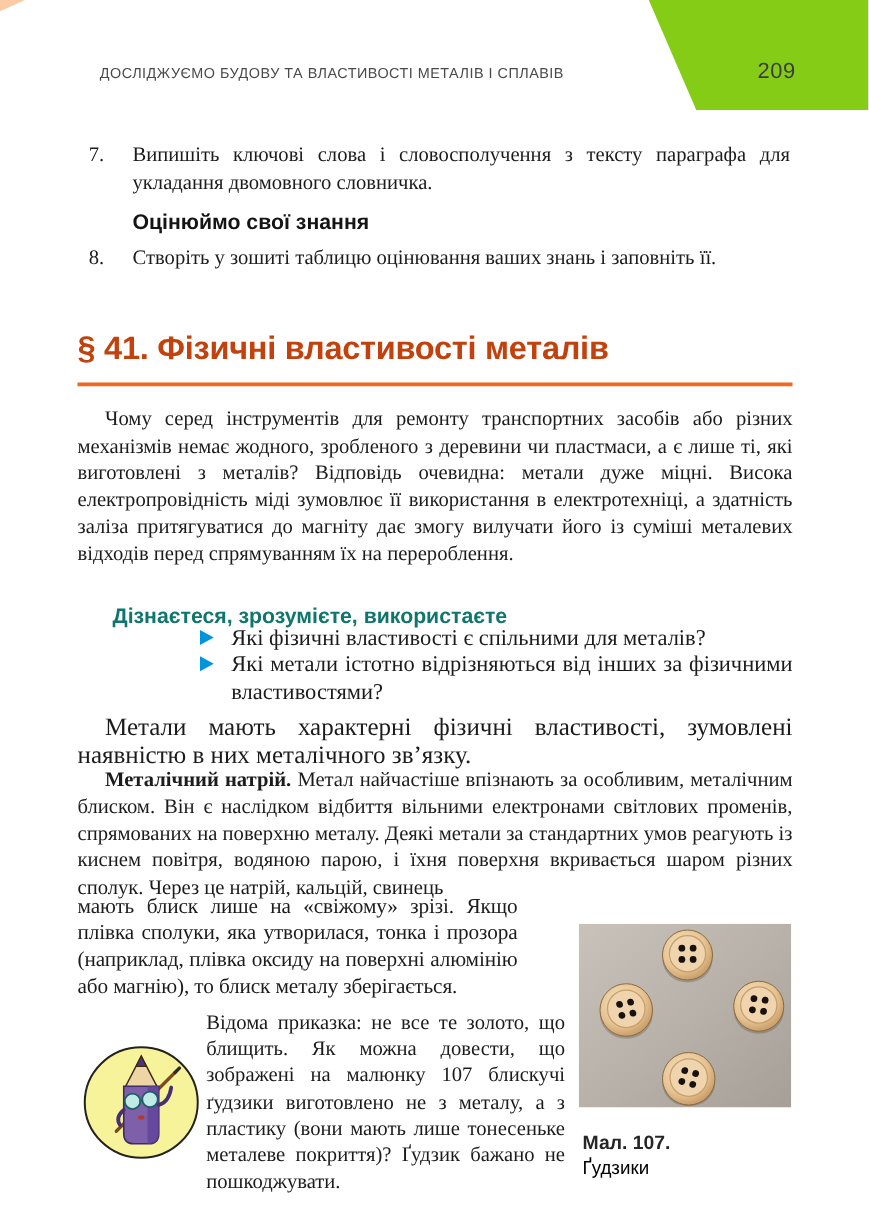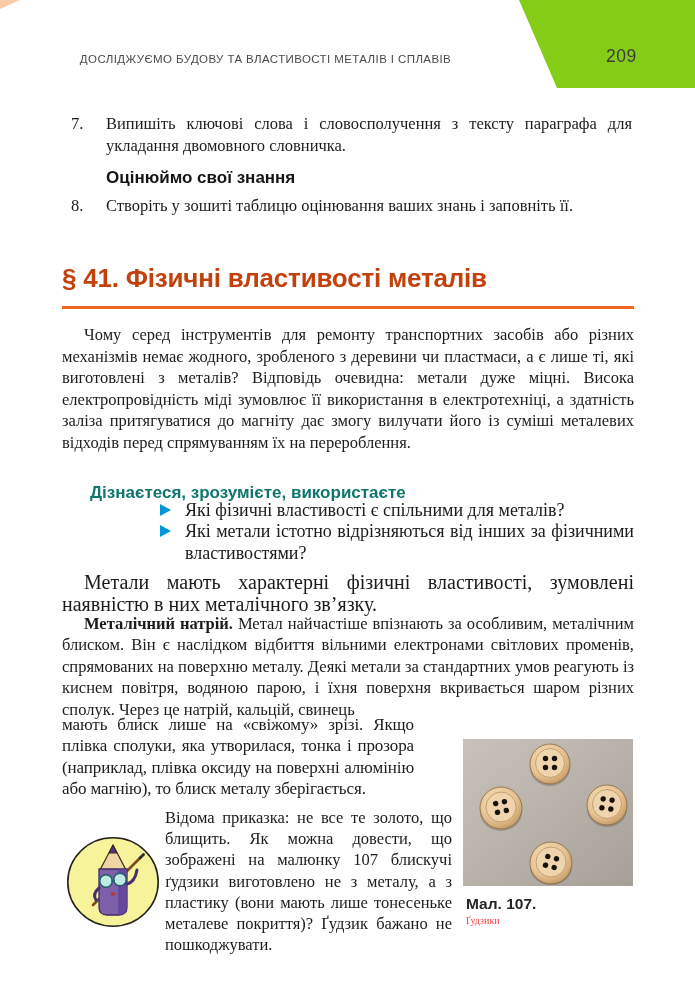--- a/index.html
+++ b/index.html
@@ -53,23 +53,23 @@
                  line-height:21.3px;text-align:justify;letter-spacing:-.1px;}
 
   .note{position:absolute;left:165px;top:807px;width:287px;font-size:16.5px;
         line-height:21.2px;text-align:justify;}
 
   .mascot{position:absolute;left:66px;top:836px;width:94px;height:92px;}
 
   .figure{position:absolute;left:463px;top:739px;width:171px;}
   .fig-photo{display:block;width:170px;height:147px;}
   .fig-caption-label{font-family:"Liberation Sans",sans-serif;font-weight:bold;
-                     font-size:15.5px;color:#262626;margin-top:9px;padding-left:3px;}
-  .fig-caption-text{font-family:Liberation Serif, serif;font-size:10px;
-                    color:#ef4444;margin-top:2px;padding-left:3px;}
+                     font-size:15.5px;color:#262626;margin-top:20px;padding-left:3px;}
+  .fig-caption-text{font-family:Liberation Sans, sans-serif;font-size:15px;
+                    color:#000000;margin-top:2px;padding-left:3px;}
 </style>
 </head>
 <body>
 
 <div class="page">
 
   <div class="corner-tl"></div>
 
   <div class="header-tab">
     <span class="page-num">209</span>

